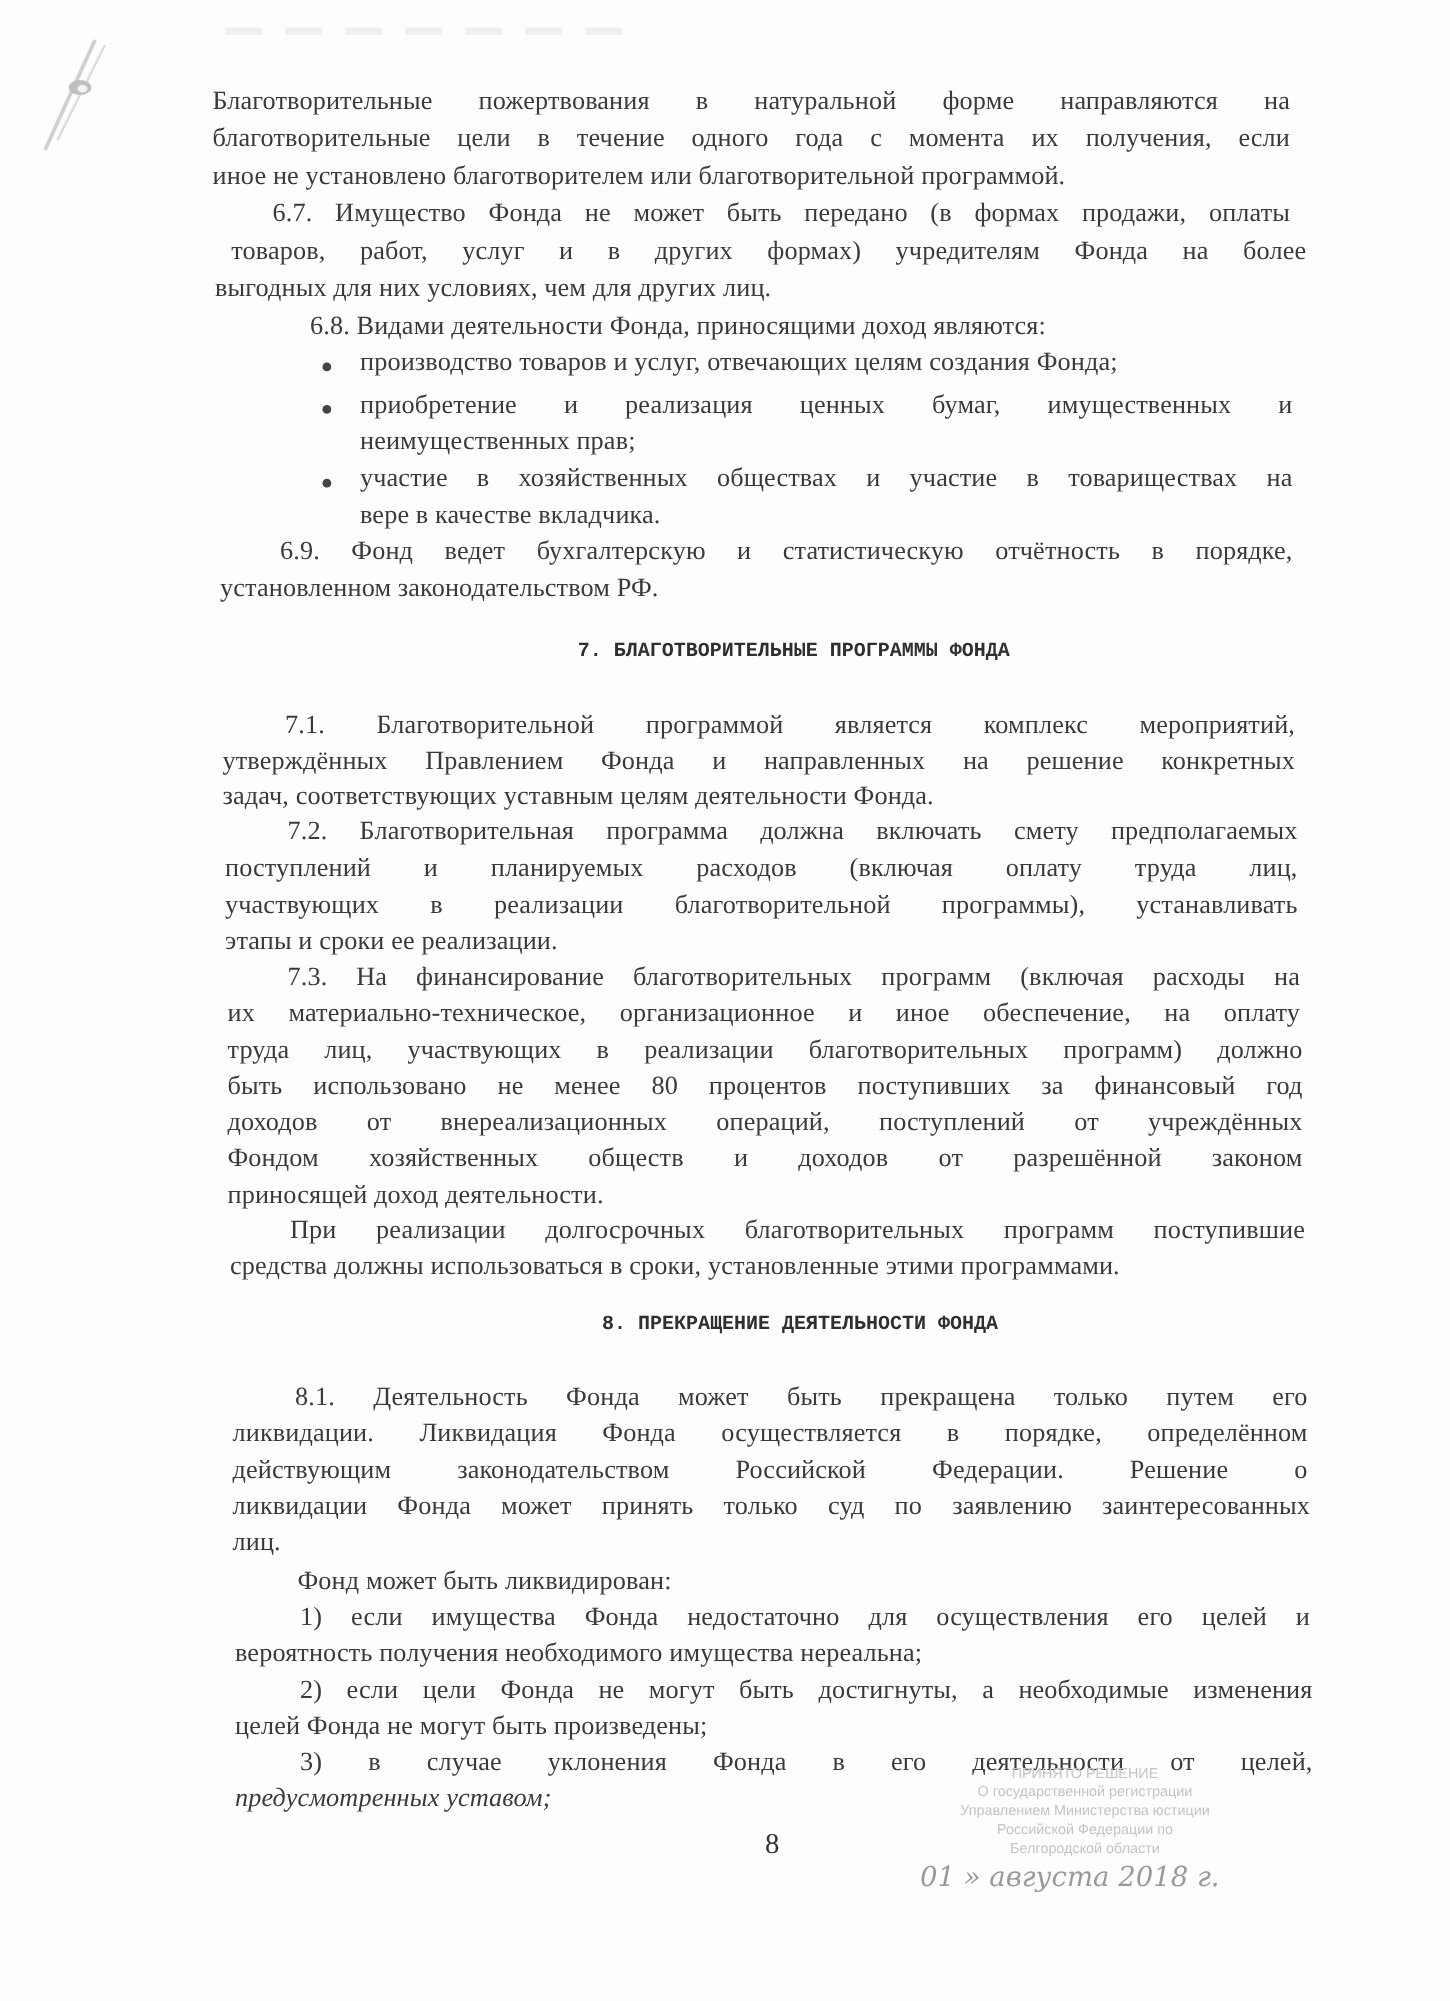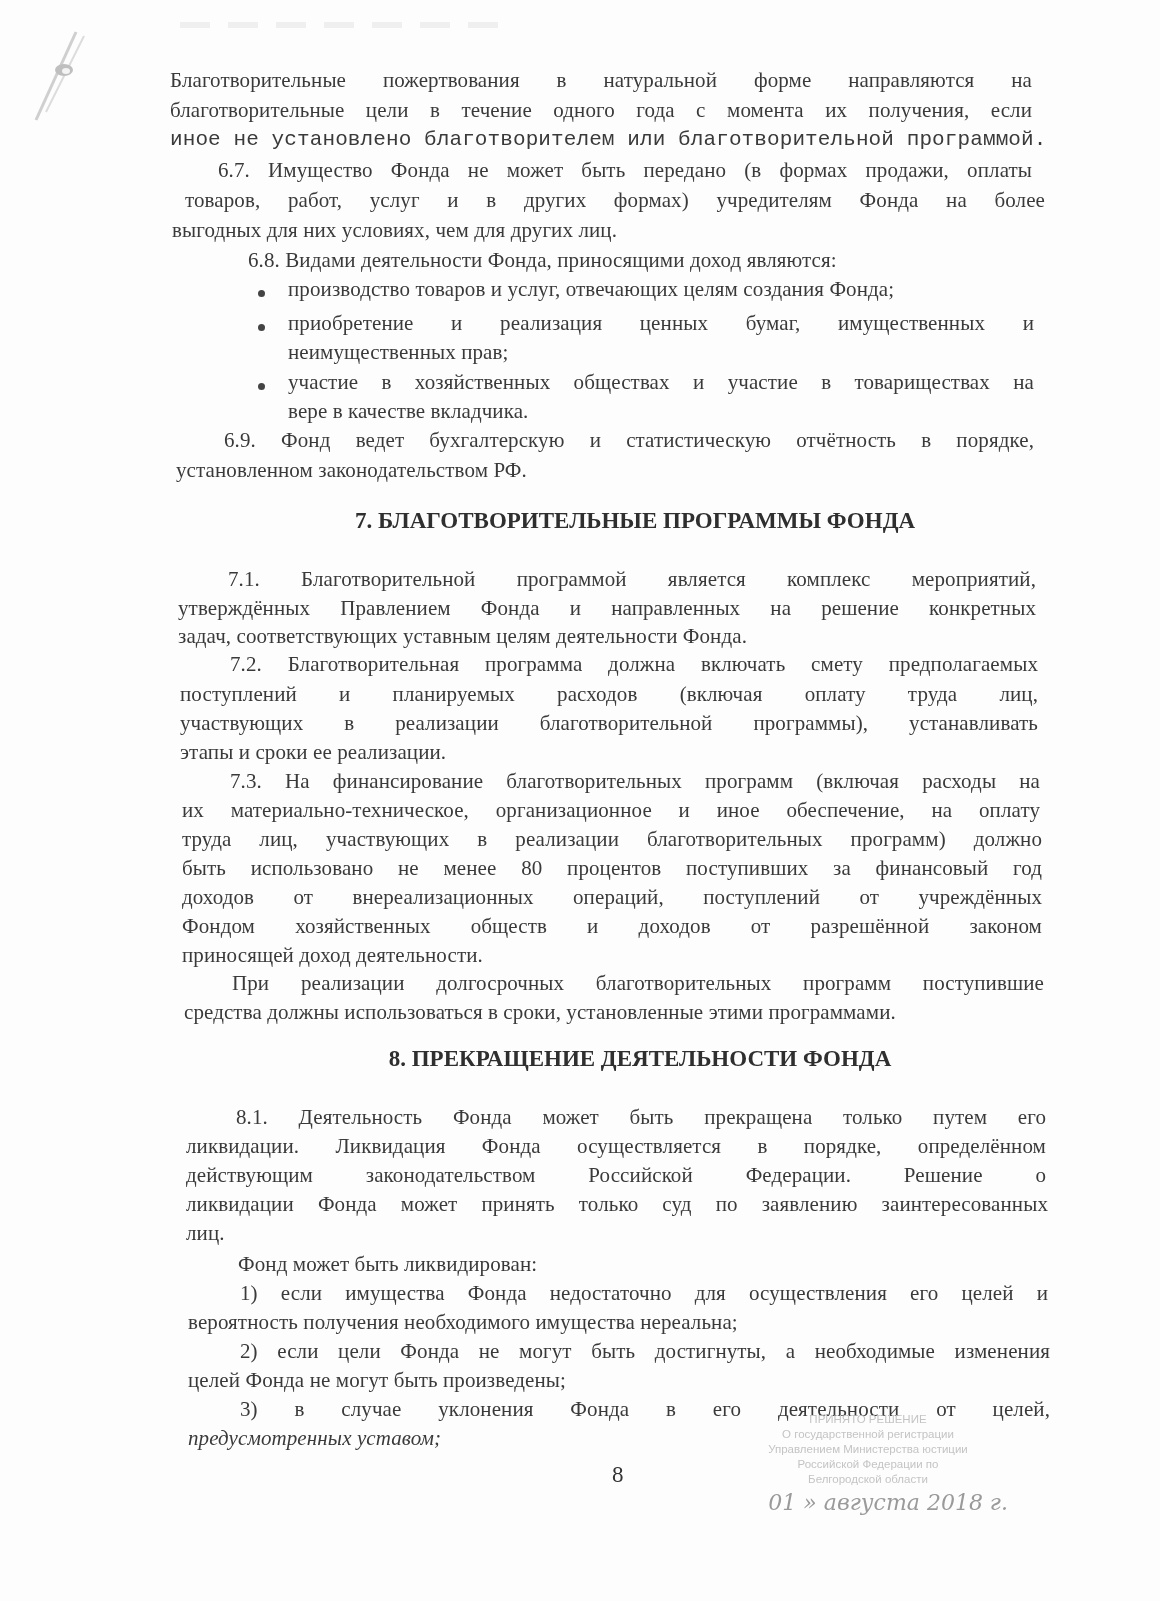--- a/index.html
+++ b/index.html
@@ -20,51 +20,51 @@
     }
     .line {
       position: absolute; font-size: 21px; line-height: 28px; white-space: nowrap;
       letter-spacing: 0.1px;
     }
     .j { text-align: justify; text-align-last: justify; white-space: normal; }
     .bullet-dot {
       position: absolute; width: 7px; height: 7px; border-radius: 50%; background: #444;
     }
     .heading {
-      position: absolute; font-weight: bold; font-size: 23px; line-height: 30px;
-      white-space: nowrap; color: #2f2f2f; text-align: center;
+      position: absolute; font-weight: bold; font-size: 16px; line-height: 30px;
+      white-space: nowrap; color: #2f2f2f; text-align: center; font-family: Liberation Mono, monospace;
     }
     .page-number {
       position: absolute; left: 612px; top: 1462px; font-size: 23px; color: #333;
     }
     .stamp {
       position: absolute; left: 728px; top: 1412px; width: 280px;
       font-family: "Liberation Sans", "DejaVu Sans", sans-serif;
       color: #c4c4c4; font-size: 11.5px; line-height: 15px; text-align: center;
     }
     .stamp .sig {
       font-family: "DejaVu Serif", serif; font-style: italic; font-size: 22px;
-      color: #9a9a9a; line-height: 28px; margin-top: 2px; text-align: right; padding-left: 8px;
+      color: #9a9a9a; line-height: 28px; margin-top: 2px; text-align: left; padding-left: 8px;
     }
   </style>
 </head>
 <body>
 
 <div class="page">
   <div class="faint-top"></div>
   <svg class="staple" viewBox="0 0 60 100">
     <path d="M48 4 L8 92" stroke="#cfcfcf" stroke-width="3" fill="none"></path>
     <path d="M56 8 L18 84" stroke="#dcdcdc" stroke-width="2" fill="none"></path>
     <ellipse cx="36" cy="42" rx="9" ry="6" fill="#bfbfbf"></ellipse>
     <ellipse cx="38" cy="43" rx="4" ry="3" fill="#f4f4f4"></ellipse>
   </svg>
 
   <div class="line j" style="left:170px; top:66px; width:862px;">Благотворительные пожертвования в натуральной форме направляются на</div>
   <div class="line j" style="left:170px; top:96px; width:862px;">благотворительные цели в течение одного года с момента их получения, если</div>
-  <div class="line" style="left:170px; top:126px;font-family:Liberation Mono, monospace;">иное не установлено благотворителем или благотворительной программой.</div>
+  <div class="line" style="left:170px; top:126px;">иное не установлено благотворителем или благотворительной программой.</div>
 
   <div class="line j" style="left:218px; top:156px; width:814px;">6.7. Имущество Фонда не может быть передано (в формах продажи, оплаты</div>
   <div class="line j" style="left:185px; top:186px; width:860px;">товаров, работ, услуг и в других формах) учредителям Фонда на более</div>
   <div class="line" style="left:172px; top:216px;">выгодных для них условиях, чем для других лиц.</div>
 
   <div class="line" style="left:222px; top:246px;margin-left:26px;">6.8. Видами деятельности Фонда, приносящими доход являются:</div>
 
   <div class="bullet-dot" style="left:258px; top:290px;"></div>
   <div class="line" style="left:288px; top:275px;">производство товаров и услуг, отвечающих целям создания Фонда;</div>
 

